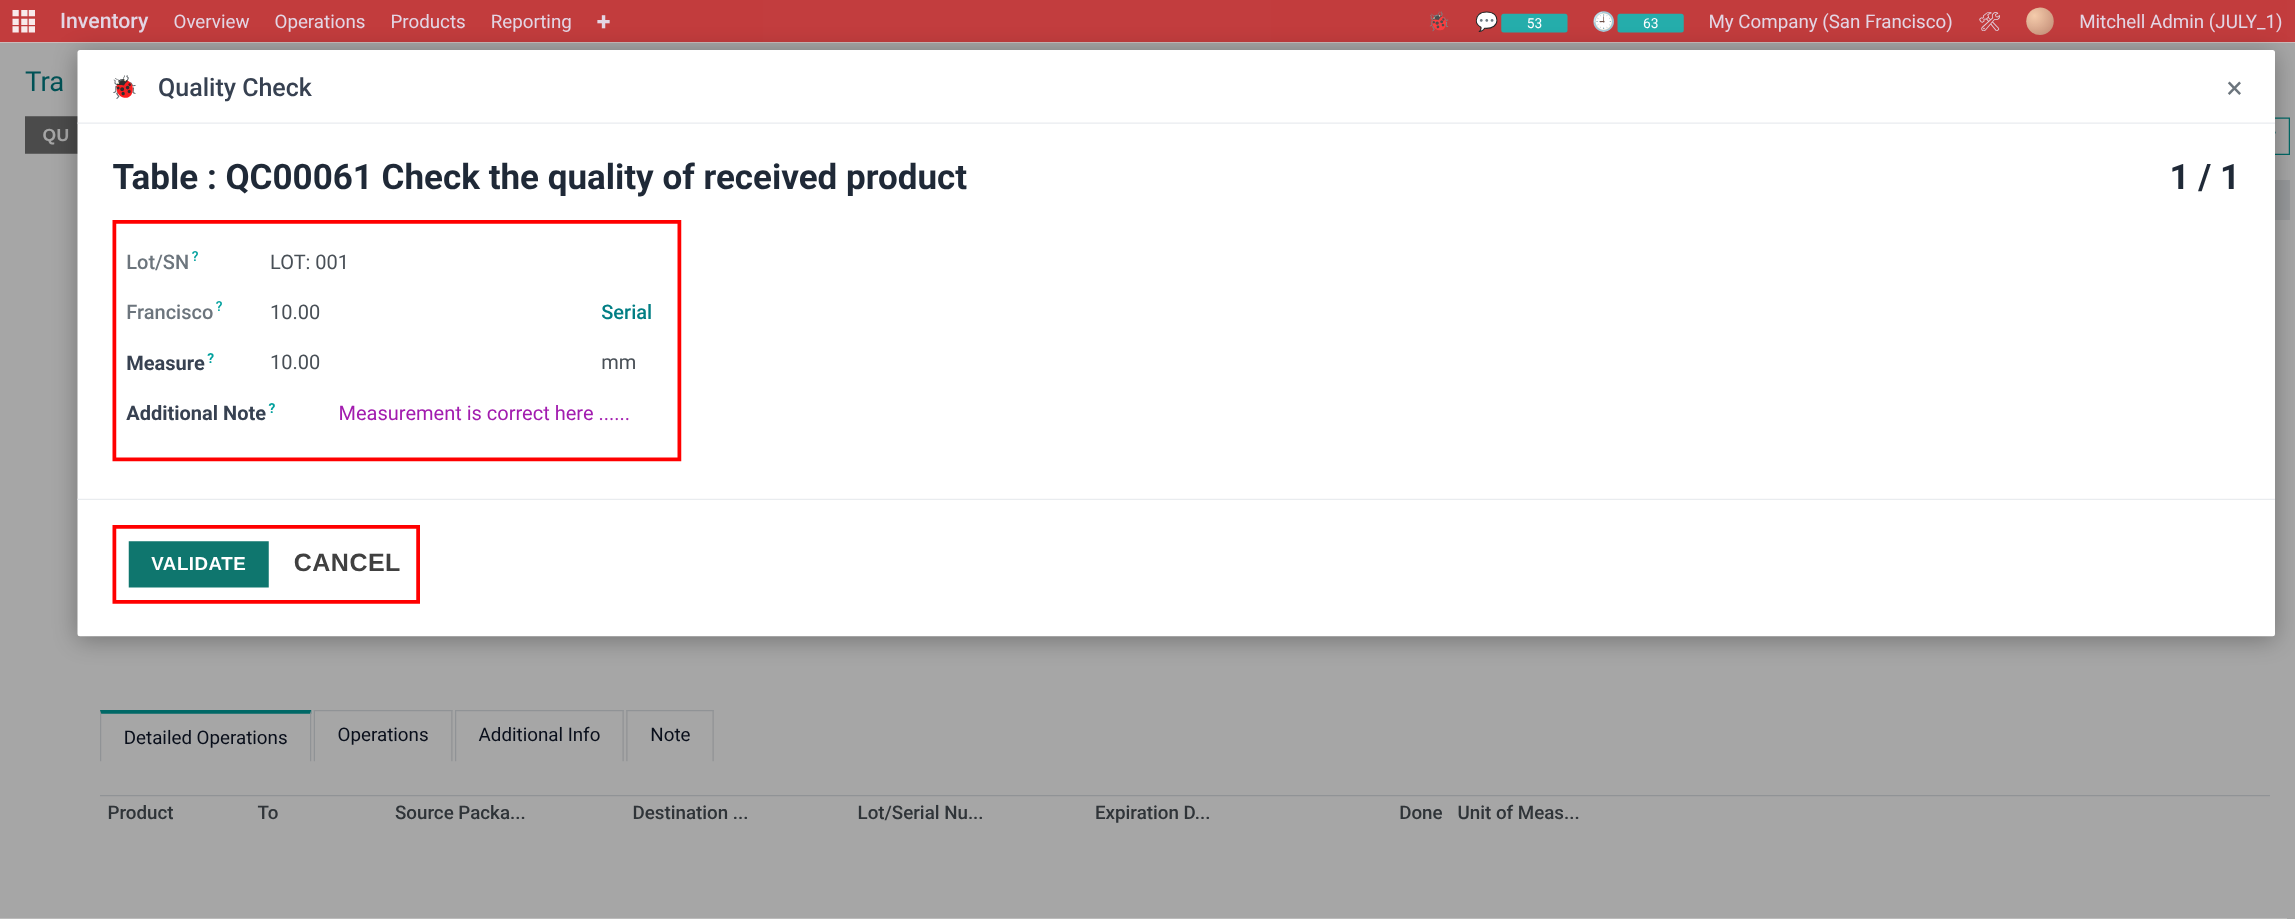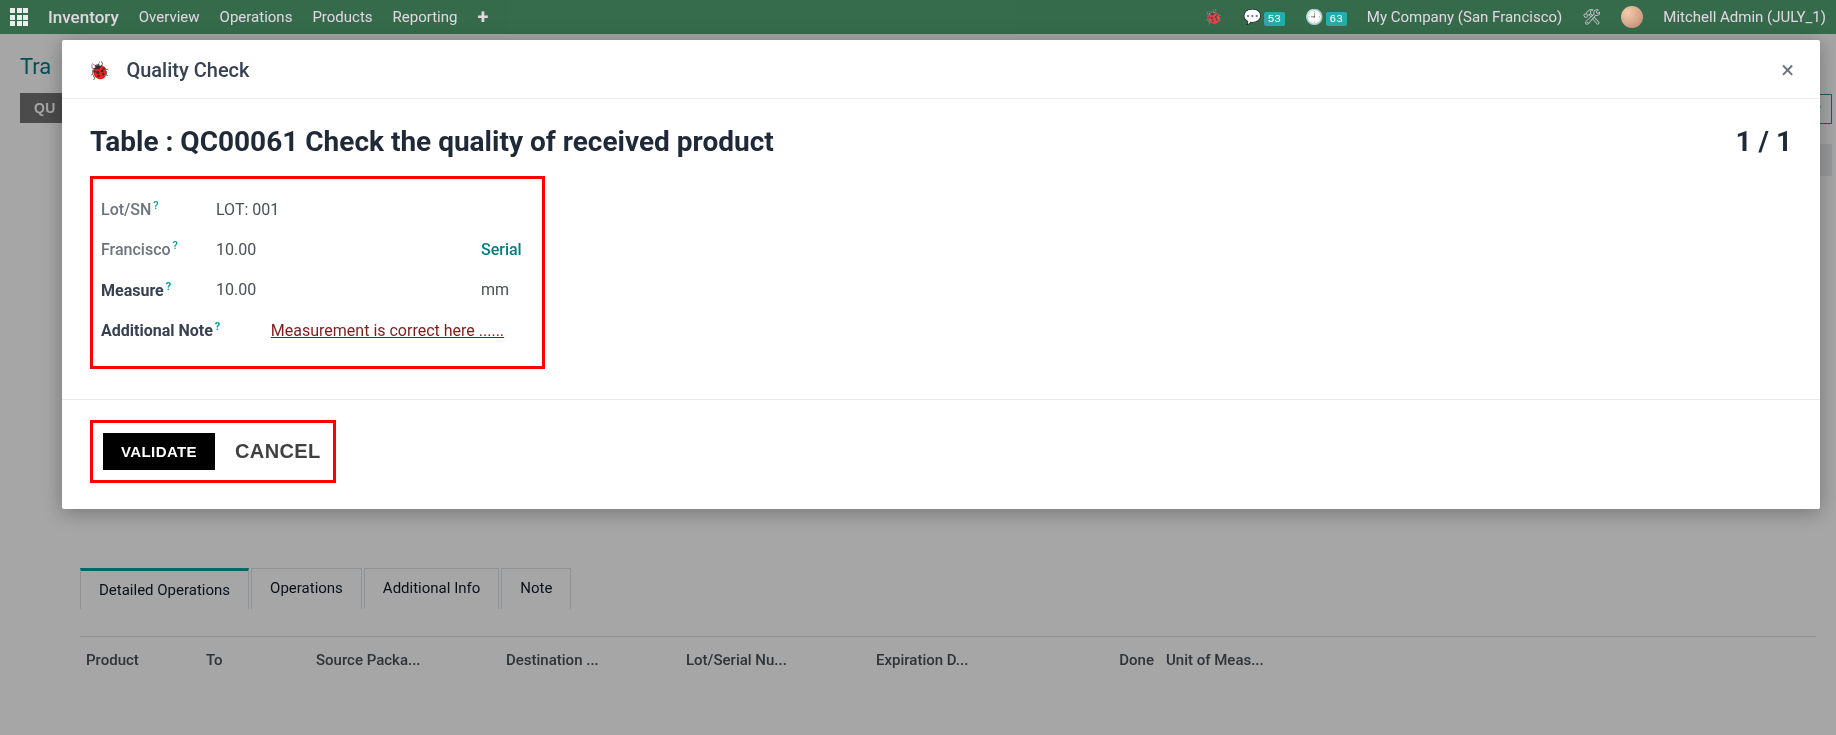--- a/index.html
+++ b/index.html
@@ -4,36 +4,36 @@
 <style>
 * { box-sizing: border-box; margin: 0; padding: 0; }
 body {
   font-family: -apple-system, BlinkMacSystemFont, "Segoe UI", Roboto, "Helvetica Neue", Arial, sans-serif;
   background: #f8f9fa;
   color: #495057;
   font-size: 14px;
   overflow: hidden;
 }
 .topbar {
-  background: #14532d;
+  background: #b91c1c;
   color: #e0d0e0;
   height: 34px;
   display: flex;
   align-items: center;
   padding: 0 10px;
   gap: 20px;
   font-size: 15px;
   opacity: 0.85;
 }
 .topbar .apps-icon { display: grid; grid-template-columns: repeat(3, 5px); gap: 1.5px; }
 .topbar .apps-icon span { width:5px; height:5px; background:#fff; opacity:.9; }
 .topbar .brand { font-weight:500; font-size:17px; }
 .topbar .nav-item { cursor:pointer; }
 .topbar .spacer { flex:1; }
-.topbar .badge { background:#00a09d; color:#fff; font-size:11px; padding:1px 4px; border-radius:2px; margin-left:2px;font-family:Liberation Mono, monospace; }
+.topbar .badge { background:#00a09d; color:#fff; font-size:11px; padding:1px 20px; border-radius:2px; margin-left:2px; }
 .topbar .avatar { width:22px; height:22px; border-radius:50%; background:radial-gradient(circle at 30% 30%, #f4c49d, #b5745a); display:inline-block; }
 
 .underlay {
   position:absolute; top:34px; left:0; right:0; bottom:0;
   padding:10px 20px;
   background:#fff;
 }
 .underlay .breadcrumb { font-size:22px; color:#017e84; margin:10px 0 14px 0;}
 .underlay .qc-btn {
   background:#737373; color:#fff; border:none; text-transform:uppercase;
@@ -54,21 +54,21 @@
   display:flex; gap:2px; color:#0f172a;
 }
 .underlay .tabs .tab {
   border:1px solid #dee2e6; border-bottom:none;
   padding:10px 18px; background:#fff; font-size:15px;
 }
 .underlay .tabs .tab.active { border-top:3px solid #00a09d; }
 .underlay .cols {
   position:absolute; top:602px; left:80px; right:20px;
   display:grid; grid-template-columns: 120px 110px 190px 180px 190px 200px 90px 150px;
-  gap:0; border-top:1px solid #dee2e6; padding-top:10px;
+  gap:0; border-top:1px solid #dee2e6; padding-top:0;
   color:#495057; font-size:15px;
 }
 .underlay .cols div { padding:4px 6px; font-weight:500; white-space:nowrap; overflow:hidden; text-overflow:ellipsis; }
 
 .dim {
   position:absolute; top:34px; left:0; right:0; bottom:0;
   background:rgba(0,0,0,.35);
 }
 
 .modal {
@@ -118,21 +118,21 @@
   border-top:1px solid #e9ecef;
   padding:20px 28px 26px 28px;
 }
 .footer-hl {
   border:3px solid #ff0000;
   display:inline-flex; align-items:center;
   padding:10px 12px 10px 10px;
   gap:20px;
 }
 .btn-primary {
-  background:#000000; color:#fff; border:none;
+  background:#0f766e; color:#fff; border:none;
   padding:10px 18px; font-size:15px; font-weight:600; letter-spacing:.4px;
   cursor:pointer;
 }
 .btn-link {
   background:none; border:none; color:#404040;
   font-size:20px; font-weight:600; letter-spacing:.4px;
   cursor:pointer;
 }
 </style>
 </head>
@@ -215,21 +215,21 @@
         <span class="val">10.00</span>
         <span class="unit">Serial</span>
       </div>
       <div class="frow">
         <span class="lbl bold"><span>Measure</span><span class="help">?</span></span>
         <span class="val">10.00</span>
         <span class="unit plain">mm</span>
       </div>
       <div class="frow notes">
         <span class="lbl"><span>Additional Note</span><span class="help">?</span></span>
-        <span class="val" style="color:#7f1d1d;text-decoration:underline;">Measurement is correct here ......</span>
+        <span class="val" style="color:#a21caf;">Measurement is correct here ......</span>
       </div>
     </div>
   </div>
 
   <div class="modal-footer">
     <div class="footer-hl">
       <button class="btn-primary">VALIDATE</button>
       <button class="btn-link">CANCEL</button>
     </div>
   </div>

